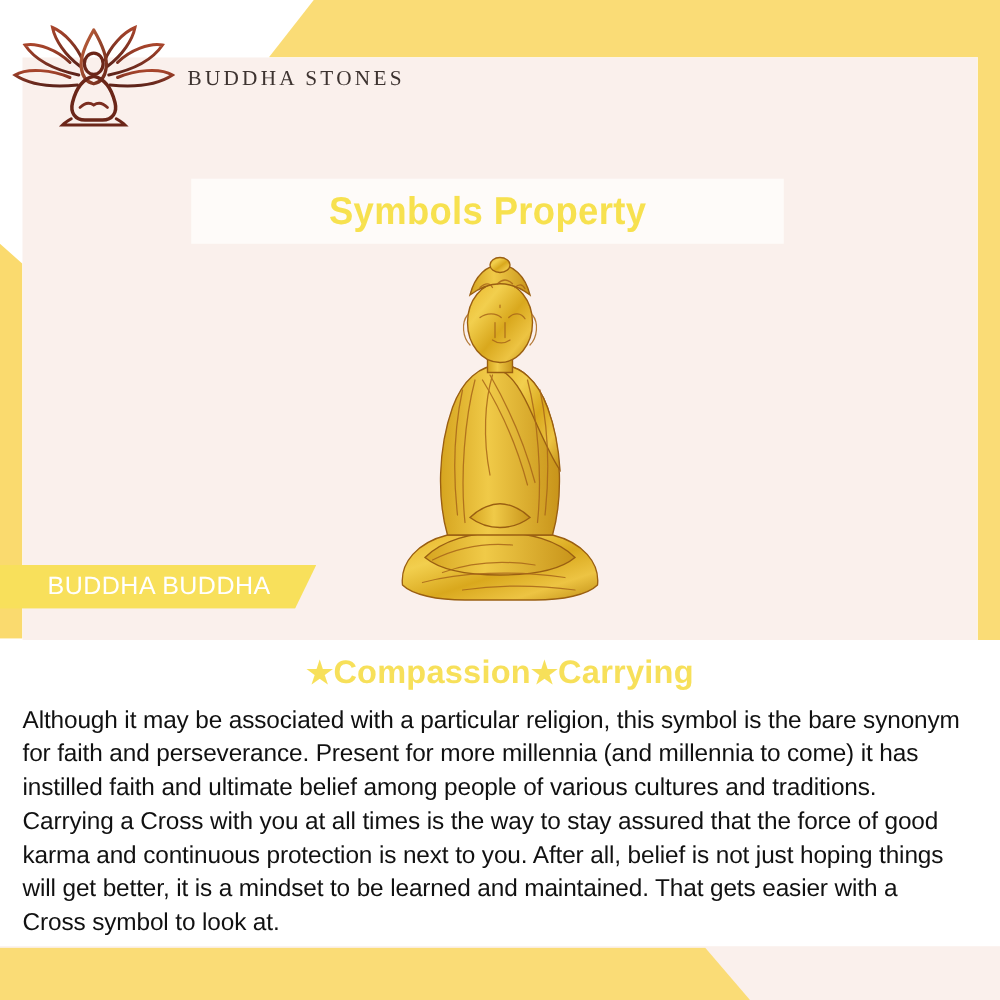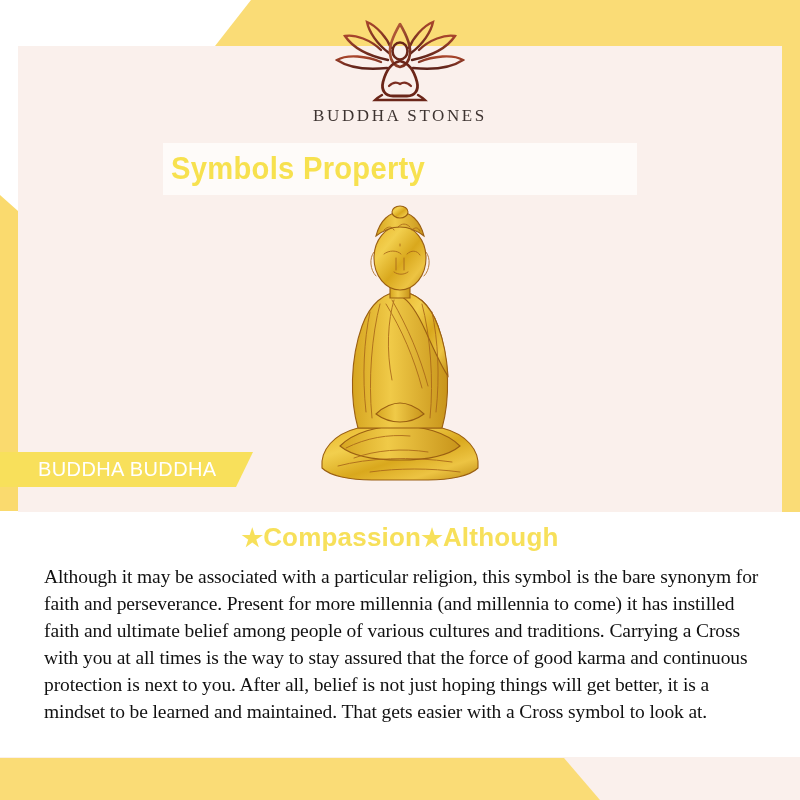--- a/index.html
+++ b/index.html
@@ -35,34 +35,34 @@
 
   
   .hero{
     position:absolute;left:18px;top:46px;width:764px;height:466px;
     background:#faf0ec;
   }
 
   
   .brand{
     position:absolute;left:0;right:0;top:20px;
-    display:flex;flex-direction:column;align-items:center;
+    display:flex;flex-direction:row;align-items:center;
   }
   .logo-mark{width:150px;height:82px;display:block;}
   .brand-name{
     margin-top:4px;
     font-family:"Liberation Serif", serif;
     font-size:17px;letter-spacing:2.6px;color:#3d3330;font-weight:400;
   }
 
   
   .title-strip{
-    position:absolute;left:163px;top:143px;width:474px;height:52px;
+    position:absolute;left:153px;top:143px;width:474px;height:52px;
     background:#fefbf9;
-    display:flex;align-items:center;justify-content:flex-start;
+    display:flex;align-items:center;justify-content:center;
   }
   .title-text{
     font-family:"Liberation Sans Narrow","Liberation Sans",sans-serif;
     font-weight:700;font-size:31px;color:#f7e14f;
     letter-spacing:.3px;transform:scaleX(.94);
   }
 
   
   .buddha-wrap{
     position:absolute;left:0;right:0;top:200px;
@@ -88,22 +88,22 @@
     background:#ffffff;
   }
   .subtitle{
     text-align:center;margin:10px 0 0 0;
     font-family:"Liberation Sans Narrow","Liberation Sans",sans-serif;
     font-weight:700;font-size:26px;color:#f7e05a;
     letter-spacing:.2px;
   }
   .subtitle .star{font-size:24px;}
   .body-copy{
-    margin:10px 28px 0 44px;
-    font-family:Liberation Serif, serif;
+    margin:10px 28px 0 18px;
+    font-family:Liberation Sans, sans-serif;
     font-size:19.5px;line-height:27px;color:#111111;
     text-align:left;letter-spacing:-.1px;
   }
   .footer-pad{
     position:absolute;left:0;top:757px;width:800px;height:43px;
     background:#faf0ec;
   }
 </style>
 </head>
 <body>
@@ -234,21 +234,21 @@
       </svg>
     </span>
   </div>
 
   <div class="section-tag">
     <span class="section-tag-label">BUDDHA BUDDHA</span>
   </div>
 
   <div class="article">
     <div class="subtitle">
-      <span class="star">★</span><span>Compassion</span><span class="star">★</span><span>Although</span>
+      <span class="star">★</span><span>Compassion</span><span class="star">★</span><span>Carrying</span>
     </div>
     <p class="body-copy">Although it may be associated with a particular religion, this symbol is the bare synonym for faith and perseverance. Present for more millennia (and millennia to come) it has instilled faith and ultimate belief among people of various cultures and traditions. Carrying a Cross with you at all times is the way to stay assured that the force of good karma and continuous protection is next to you. After all, belief is not just hoping things will get better, it is a mindset to be learned and maintained. That gets easier with a Cross symbol to look at.</p>
   </div>
 
   <div class="footer-pad"></div>
   <div class="band-bottom"></div>
 
 </div>
 
 </body></html>

